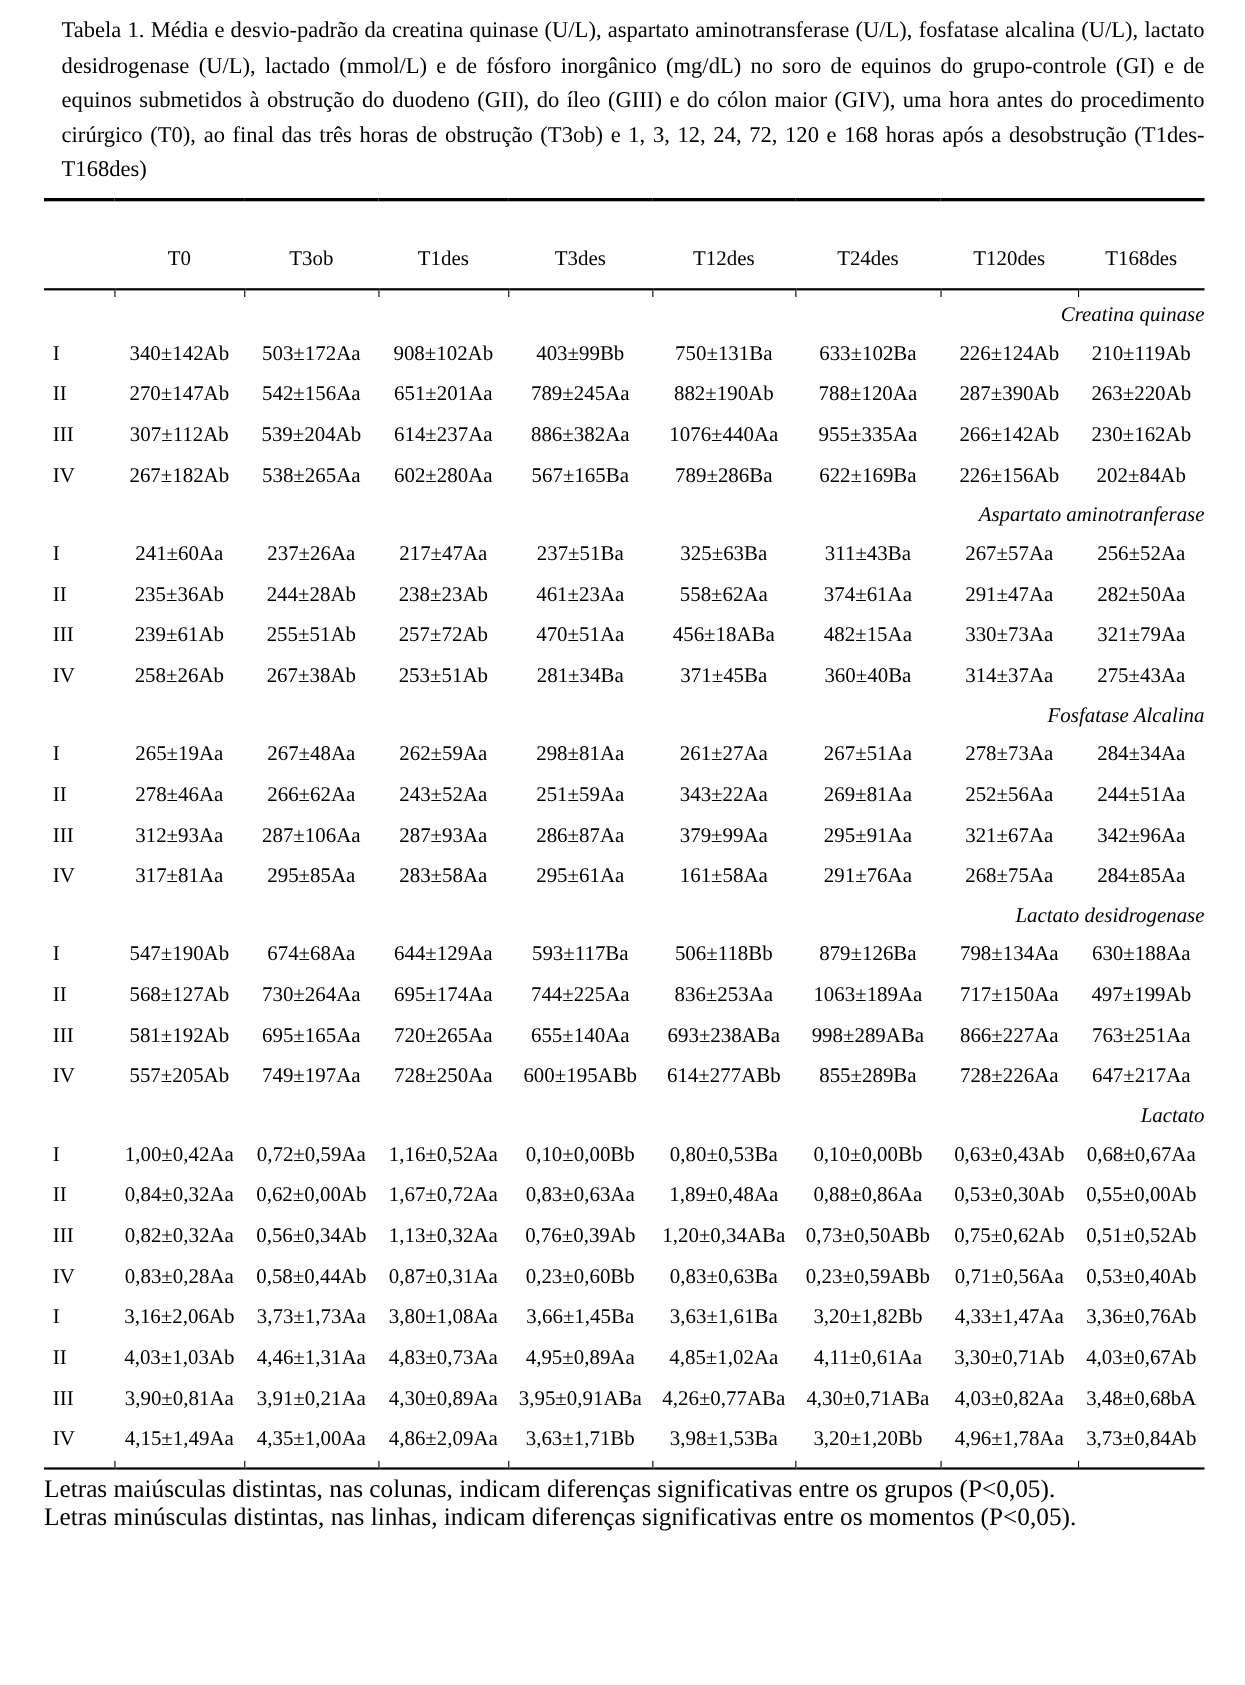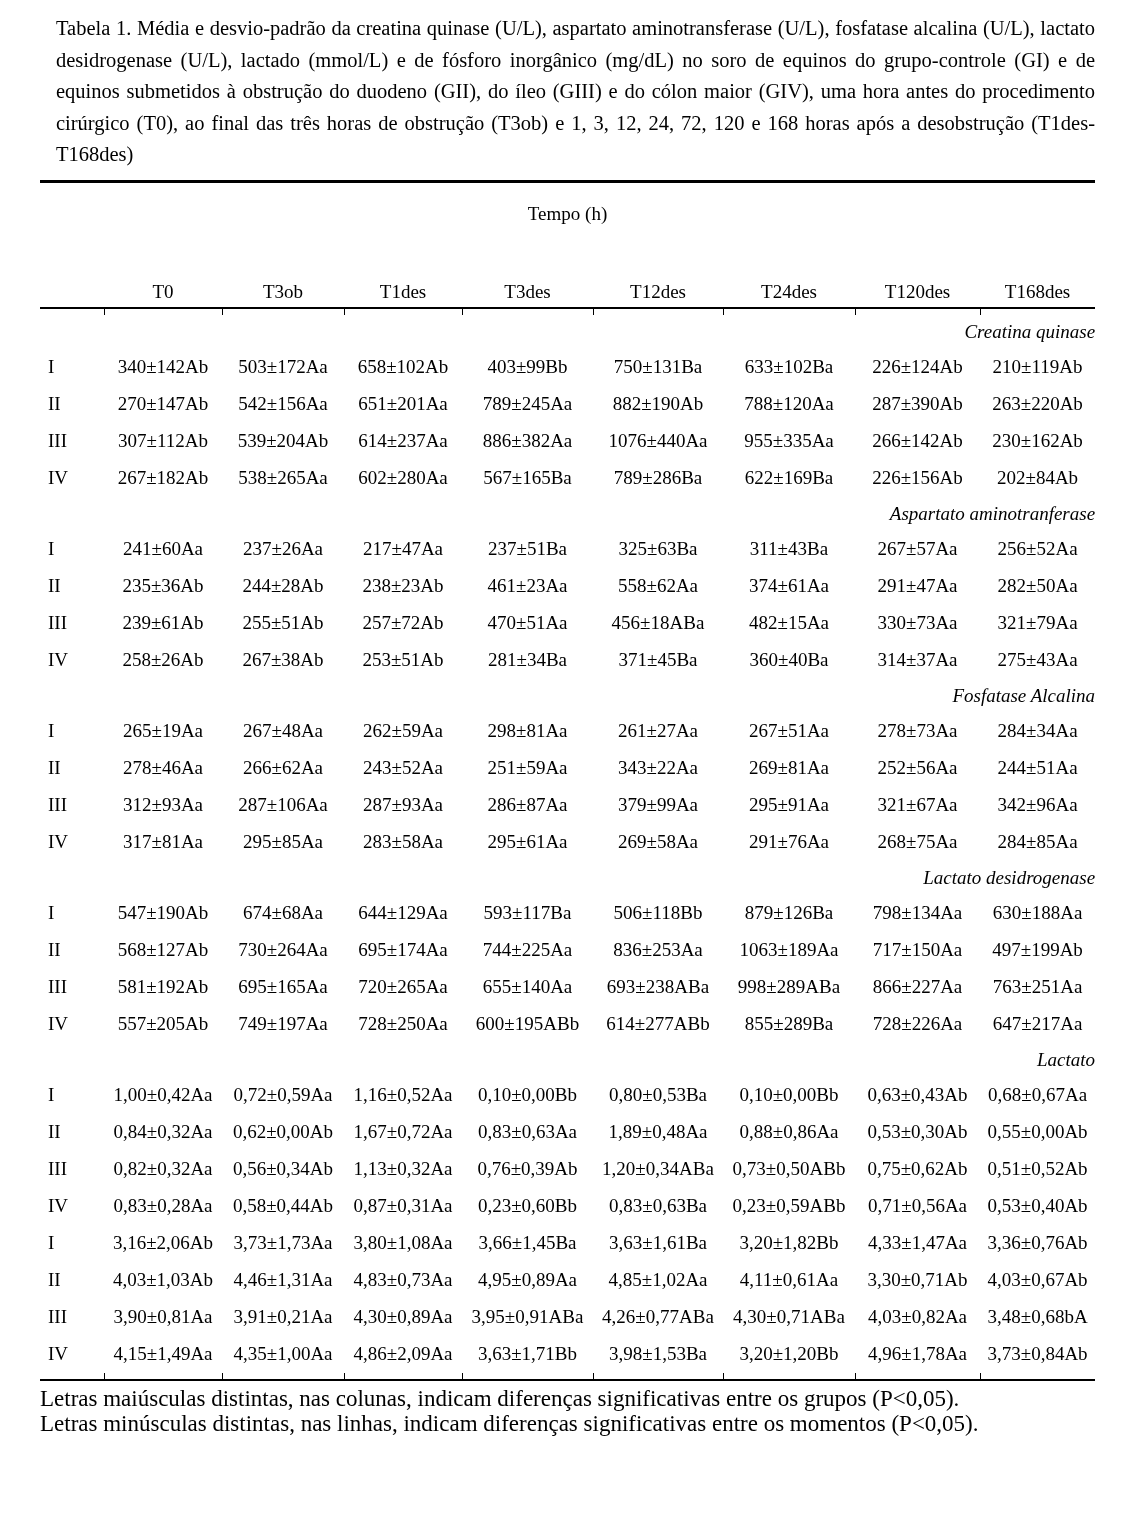--- a/index.html
+++ b/index.html
@@ -22,21 +22,21 @@
     border-collapse: collapse;
     table-layout: fixed;
     width: 1055px;
     border-top: 3px solid #000;
     font-size: 19px;
   }
   table.data-table td { padding: 0; overflow: hidden; white-space: nowrap; }
 
   tr.tempo-row td { text-align: center; height: 50px; vertical-align: middle; padding-top: 6px; }
   tr.grupos-row td { text-align: left; height: 46px; vertical-align: middle; border-bottom: 2px solid #000; }
-  tr.header-row td { height: 64px; vertical-align: bottom; padding-bottom: 4px; text-align: center; }
+  tr.header-row td { height: 64px; vertical-align: bottom; padding-bottom: 15px; text-align: center; }
 
   tr.rule-row td { height: 6px; }
   tr.rule-top td { border-top: 2px solid #000; }
   tr.rule-top td:not(:first-child) { border-left: 1px solid #000; }
   tr.rule-bottom td { border-bottom: 2px solid #000; }
   tr.rule-bottom td:not(:first-child) { border-left: 1px solid #000; }
 
   tr.section-row td { text-align: right; height: 34px; vertical-align: middle; font-style: italic; }
   tr.data-row td { height: 37px; text-align: center; vertical-align: middle; }
   tr.data-row td.group-cell { text-align: left; padding-left: 8px; }
@@ -56,23 +56,20 @@
         <col style="width:118px">
         <col style="width:122px">
       <col style="width:118px">
         <col style="width:131px">
         <col style="width:130px">
       <col style="width:132px">
         <col style="width:125px">
         <col style="width:115px">
     </colgroup>
     <tbody>
-      <tr class="tempo-row">
-        <td colspan="9">Tempo (h)</td>
-      </tr>
       <tr class="header-row">
           <td></td>
           <td>T0</td>
           <td>T3ob</td>
           <td>T1des</td>
           <td>T3des</td>
           <td>T12des</td>
           <td>T24des</td>
           <td>T120des</td>
           <td>T168des</td>
@@ -89,21 +86,21 @@
           <td></td>
         </tr>
 
       <tr class="section-row">
           <td colspan="9">Creatina quinase</td>
         </tr>
         <tr class="data-row">
           <td class="group-cell">I</td>
           <td class="value-cell">340±142Ab</td>
           <td class="value-cell">503±172Aa</td>
-          <td class="value-cell">658±102Ab</td>
+          <td class="value-cell">908±102Ab</td>
           <td class="value-cell">403±99Bb</td>
           <td class="value-cell">750±131Ba</td>
           <td class="value-cell">633±102Ba</td>
           <td class="value-cell">226±124Ab</td>
           <td class="value-cell">210±119Ab</td>
         </tr>
         <tr class="data-row">
           <td class="group-cell">II</td>
           <td class="value-cell">270±147Ab</td>
           <td class="value-cell">542±156Aa</td>
@@ -218,21 +215,21 @@
           <td class="value-cell">295±91Aa</td>
           <td class="value-cell">321±67Aa</td>
           <td class="value-cell">342±96Aa</td>
         </tr>
         <tr class="data-row">
           <td class="group-cell">IV</td>
           <td class="value-cell">317±81Aa</td>
           <td class="value-cell">295±85Aa</td>
           <td class="value-cell">283±58Aa</td>
           <td class="value-cell">295±61Aa</td>
-          <td class="value-cell">269±58Aa</td>
+          <td class="value-cell">161±58Aa</td>
           <td class="value-cell">291±76Aa</td>
           <td class="value-cell">268±75Aa</td>
           <td class="value-cell">284±85Aa</td>
         </tr>
         <tr class="section-row">
           <td colspan="9">Lactato desidrogenase</td>
         </tr>
         <tr class="data-row">
           <td class="group-cell">I</td>
           <td class="value-cell">547±190Ab</td>

